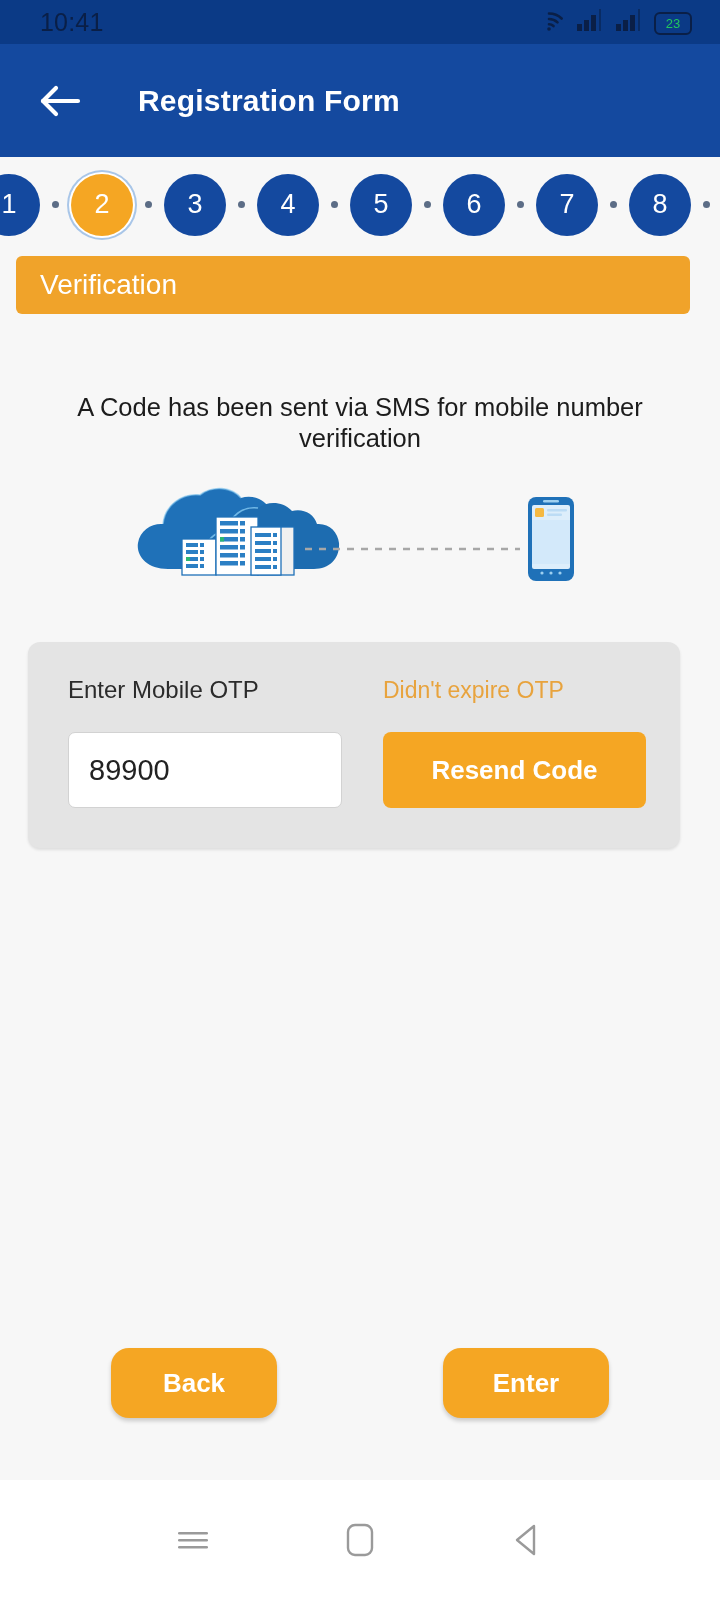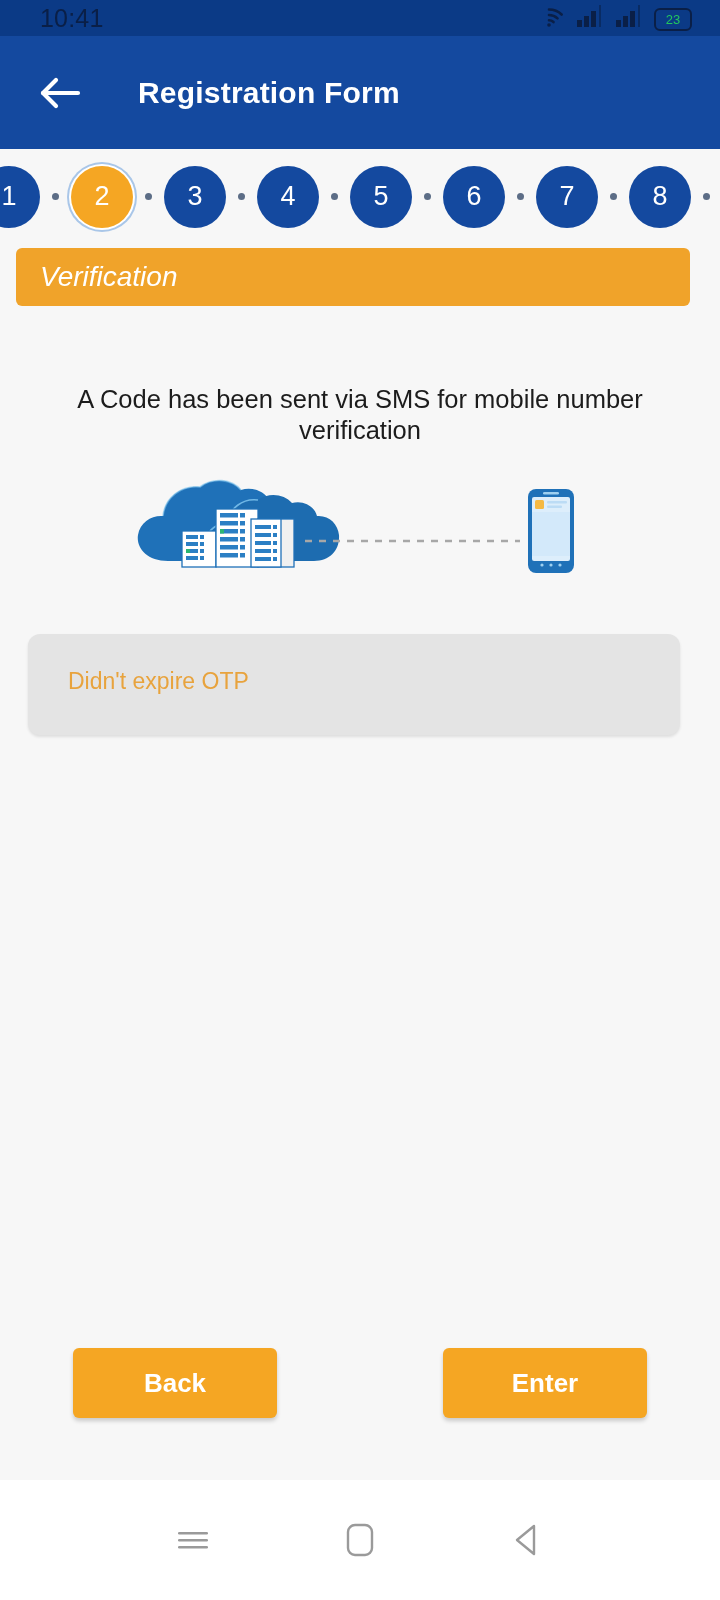--- a/index.html
+++ b/index.html
@@ -20,21 +20,21 @@
     position: relative;
     width: 720px;
     height: 1600px;
     background: #f7f7f7;
     display: flex;
     flex-direction: column;
   }
 
   
   .status-bar {
-    height: 36px;
+    height: 44px;
     background: #0b3a86;
     display: flex;
     align-items: center;
     justify-content: space-between;
     padding: 0 28px 0 40px;
     flex: none;
   }
   .status-time {
     color: #0a1f47;
     font-size: 25px;
@@ -134,21 +134,20 @@
   
   .section-banner {
     margin: 4px 30px 0 16px;
     height: 58px;
     background: #f0a32a;
     border-radius: 6px;
     display: flex;
     align-items: center;
     padding-left: 24px;
     flex: none;
-    font-style: italic;
   }
   .section-banner-label {
     color: #ffffff;
     font-size: 28px;
   }
 
   
   .content {
     flex: 1 1 auto;
     display: flex;
@@ -242,25 +241,25 @@
 
   
   .form-nav {
     display: flex;
     justify-content: center;
     gap: 166px;
     padding-bottom: 62px;
     flex: none;
   }
   .nav-btn {
-    width: 204px;
+    width: 166px;
     height: 70px;
     background: #f5a623;
     border: none;
-    border-radius: 6px;
+    border-radius: 18px;
     color: #ffffff;
     font-size: 26px;
     font-weight: bold;
     font-family: "Liberation Sans", sans-serif;
     box-shadow: 0 3px 4px rgba(0,0,0,0.18);
     cursor: pointer;
   }
 
   
   .android-nav {
@@ -431,21 +430,26 @@
           <rect x="402" y="41" width="38" height="44" fill="#d3e9fa"></rect>
           <circle cx="412" cy="94" r="1.6" fill="#9ed0f0"></circle>
           <circle cx="421" cy="94" r="1.6" fill="#9ed0f0"></circle>
           <circle cx="430" cy="94" r="1.6" fill="#9ed0f0"></circle>
         </g>
       </svg>
     </div>
 
     <div class="otp-card">
       <div class="otp-row-labels">
+        <span class="otp-label">Enter Mobile OTP</span>
         <span class="otp-hint">Didn't expire OTP</span>
+      </div>
+      <div class="otp-row-controls">
+        <input class="otp-input" type="text" value="89900" style="">
+        <button class="resend-btn">Resend Code</button>
       </div>
     </div>
 
     <div class="spacer"></div>
 
     <div class="form-nav">
       <button class="nav-btn">Back</button>
       <button class="nav-btn">Enter</button>
     </div>
   </div>

